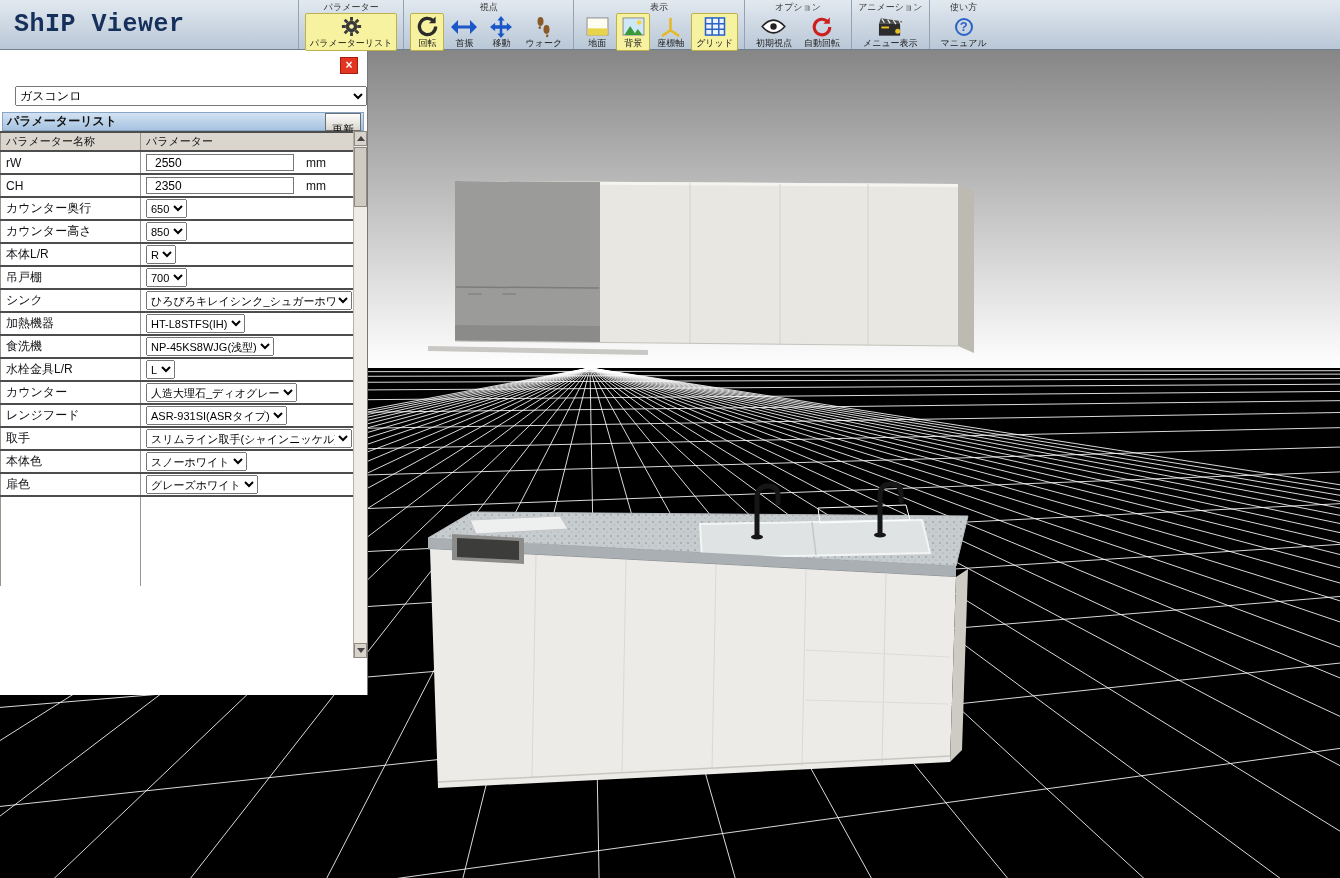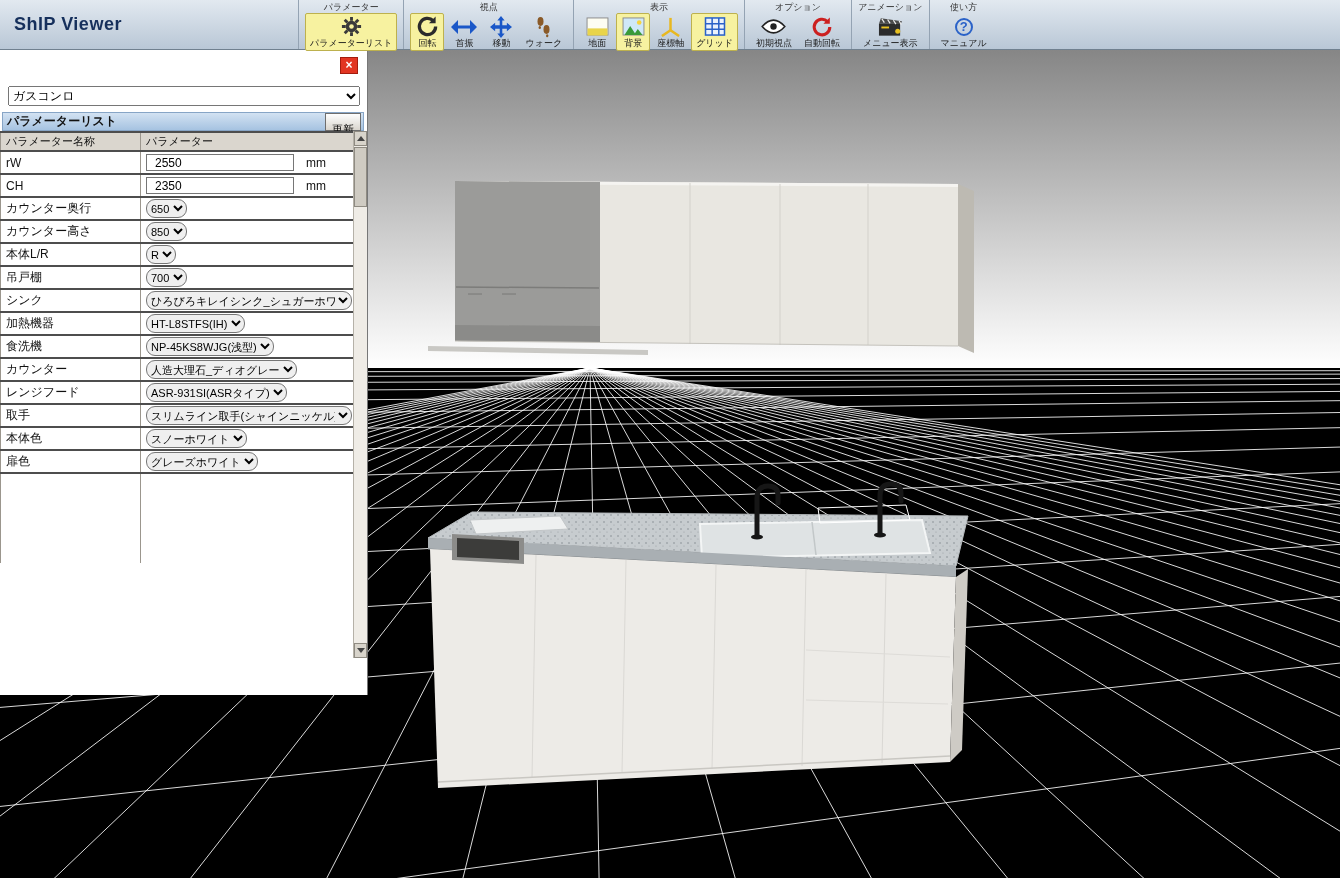--- a/index.html
+++ b/index.html
@@ -12,21 +12,21 @@
 
   
   .toolbar {
     position:absolute; top:0; left:0; right:0; height:50px; z-index:10;
     background:linear-gradient(#e2e9f0,#b9c7d6);
     border-bottom:1px solid #70808f;
     display:flex; align-items:stretch;
   }
   .app-title {
     width:298px; display:flex; align-items:center; padding-left:14px;
-    font-size:18px; font-weight:bold; color:#16305c; letter-spacing:.5px;
+    font-size:25px; font-weight:bold; color:#16305c; letter-spacing:.5px;font-family:Liberation Mono, monospace;
   }
   .tb-group {
     display:flex; flex-direction:column; align-items:center;
     padding:2px 6px 1px; border-left:1px solid #94a3b3;
   }
   .tb-group-label { font-size:9px; line-height:10px; color:#333; white-space:nowrap; }
   .tb-buttons { display:flex; flex:1; align-items:stretch; gap:2px; margin-top:1px; }
   .tb-btn {
     display:flex; flex-direction:column; align-items:center; justify-content:space-between;
     padding:1px 4px 1px; min-width:34px; cursor:pointer; border:1px solid transparent; border-radius:2px;
@@ -49,21 +49,21 @@
   
   .panel {
     position:absolute; top:50px; left:0; width:368px; height:645px; z-index:5;
     background:#fff; border-right:1px solid #777; font-size:12px; color:#111;
   }
   .panel-close {
     position:absolute; top:7px; right:9px; width:18px; height:17px;
     background:#e23522; border:1px solid #a31c0e; color:#fff;
     font-size:12px; font-weight:bold; line-height:15px; text-align:center; cursor:pointer;
   }
-  .model-select { position:absolute; top:36px; left:8px; width:352px; height:20px; font-size:12px; }
+  .model-select { position:absolute; top:36px; left:15px; width:352px; height:20px; font-size:12px; }
   .panel-header {
     position:absolute; top:62px; left:2px; width:362px; height:19px;
     background:linear-gradient(#d3e2f2,#a6c3e1);
     border:1px solid #87a5c6; display:flex; align-items:center; justify-content:space-between;
     padding:0 2px 0 4px;
   }
   .panel-header-title { font-weight:bold; font-size:12px; }
   .update-btn {
     font-size:11px; line-height:14px; height:16px; padding:8px 6px; cursor:pointer;
     background:linear-gradient(#fefefe,#d9d5cd); border:1px solid #6e6e6e;
@@ -73,21 +73,21 @@
     border:1px solid #9b968d; border-bottom:2px solid #4d4d4d; padding:1px 5px; overflow:hidden; white-space:nowrap;
   }
   .param-table th {
     background:#dad6ce; font-weight:normal; text-align:left; font-size:11px; height:16px;
     border-top:2px solid #4d4d4d;
   }
   .param-table td { height:23px; }
   .col-name { width:140px; }
   .p-input { width:148px; height:17px; border:1px solid #767676; font-size:12px; padding:0 8px; }
   .p-unit { margin-left:12px; font-size:12px; }
-  .p-select { height:19px; font-size:11px; max-width:206px;border-radius:9px; }
+  .p-select { height:19px; font-size:11px; max-width:206px; }
   .filler-row td { height:90px; border-bottom:none; }
 
   
   .scrollbar {
     position:absolute; top:81px; right:0; width:14px; height:527px;
     background:#efece6; border-left:1px solid #b5b1a8;
   }
   .sb-btn {
     position:absolute; left:0; width:13px; height:15px;
     background:#d8d4cb; border:1px solid #8f8b82; cursor:pointer;
@@ -444,20 +444,24 @@
     <td class="p-name">加熱機器</td>
     <td class="p-ctrl"><select class="p-select"><option>HT-L8STFS(IH)</option></select></td>
   </tr>
 
   <tr class="param-row">
     <td class="p-name">食洗機</td>
     <td class="p-ctrl"><select class="p-select"><option>NP-45KS8WJG(浅型)</option></select></td>
   </tr>
 
 
+  <tr class="param-row">
+    <td class="p-name">水栓金具L/R</td>
+    <td class="p-ctrl"><select class="p-select"><option>L</option></select></td>
+  </tr>
 
 
   <tr class="param-row">
     <td class="p-name">カウンター</td>
     <td class="p-ctrl"><select class="p-select"><option>人造大理石_ディオグレー</option></select></td>
   </tr>
 
   <tr class="param-row">
     <td class="p-name">レンジフード</td>
     <td class="p-ctrl"><select class="p-select"><option>ASR-931SI(ASRタイプ)</option></select></td>

